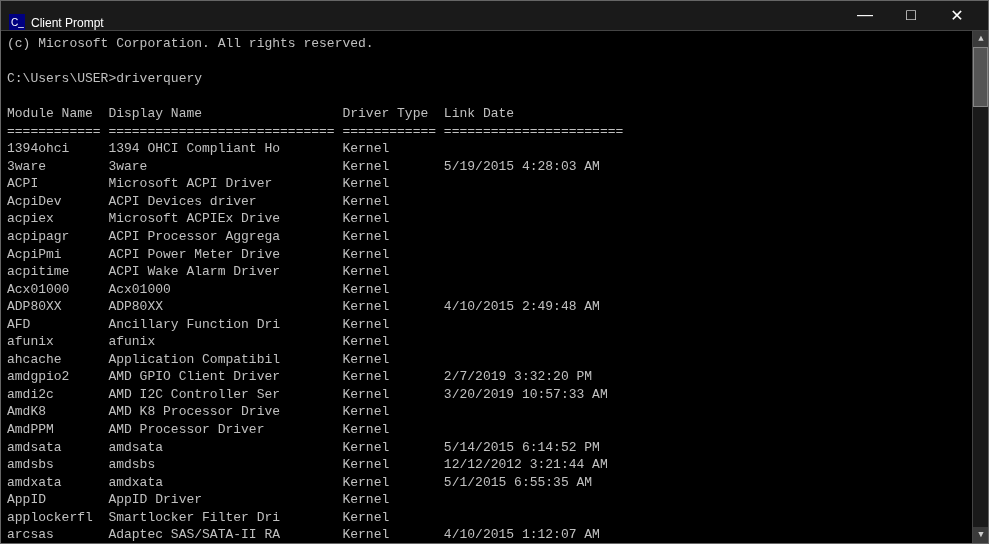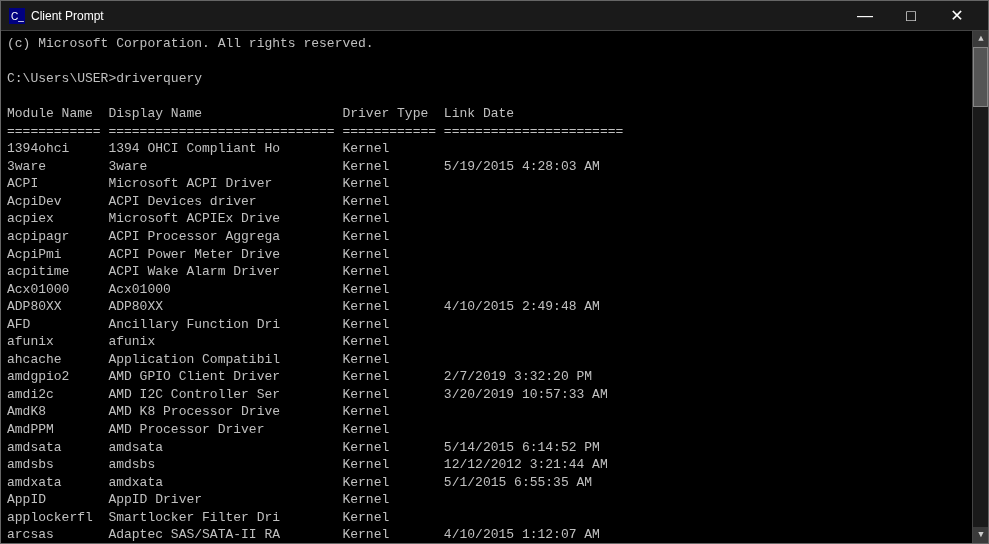--- a/index.html
+++ b/index.html
@@ -18,21 +18,21 @@
       height: 544px;
       display: flex;
       flex-direction: column;
       border: 1px solid #666;
     }
 
     .title-bar {
       background: #1a1a1a;
       height: 30px;
       display: flex;
-      align-items: center;
+      align-items: flex-end;
       padding: 0 8px;
       flex-shrink: 0;
       border-bottom: 1px solid #444;
     }
 
     .title-bar-icon {
       width: 16px;
       height: 16px;
       margin-right: 6px;
       flex-shrink: 0;

